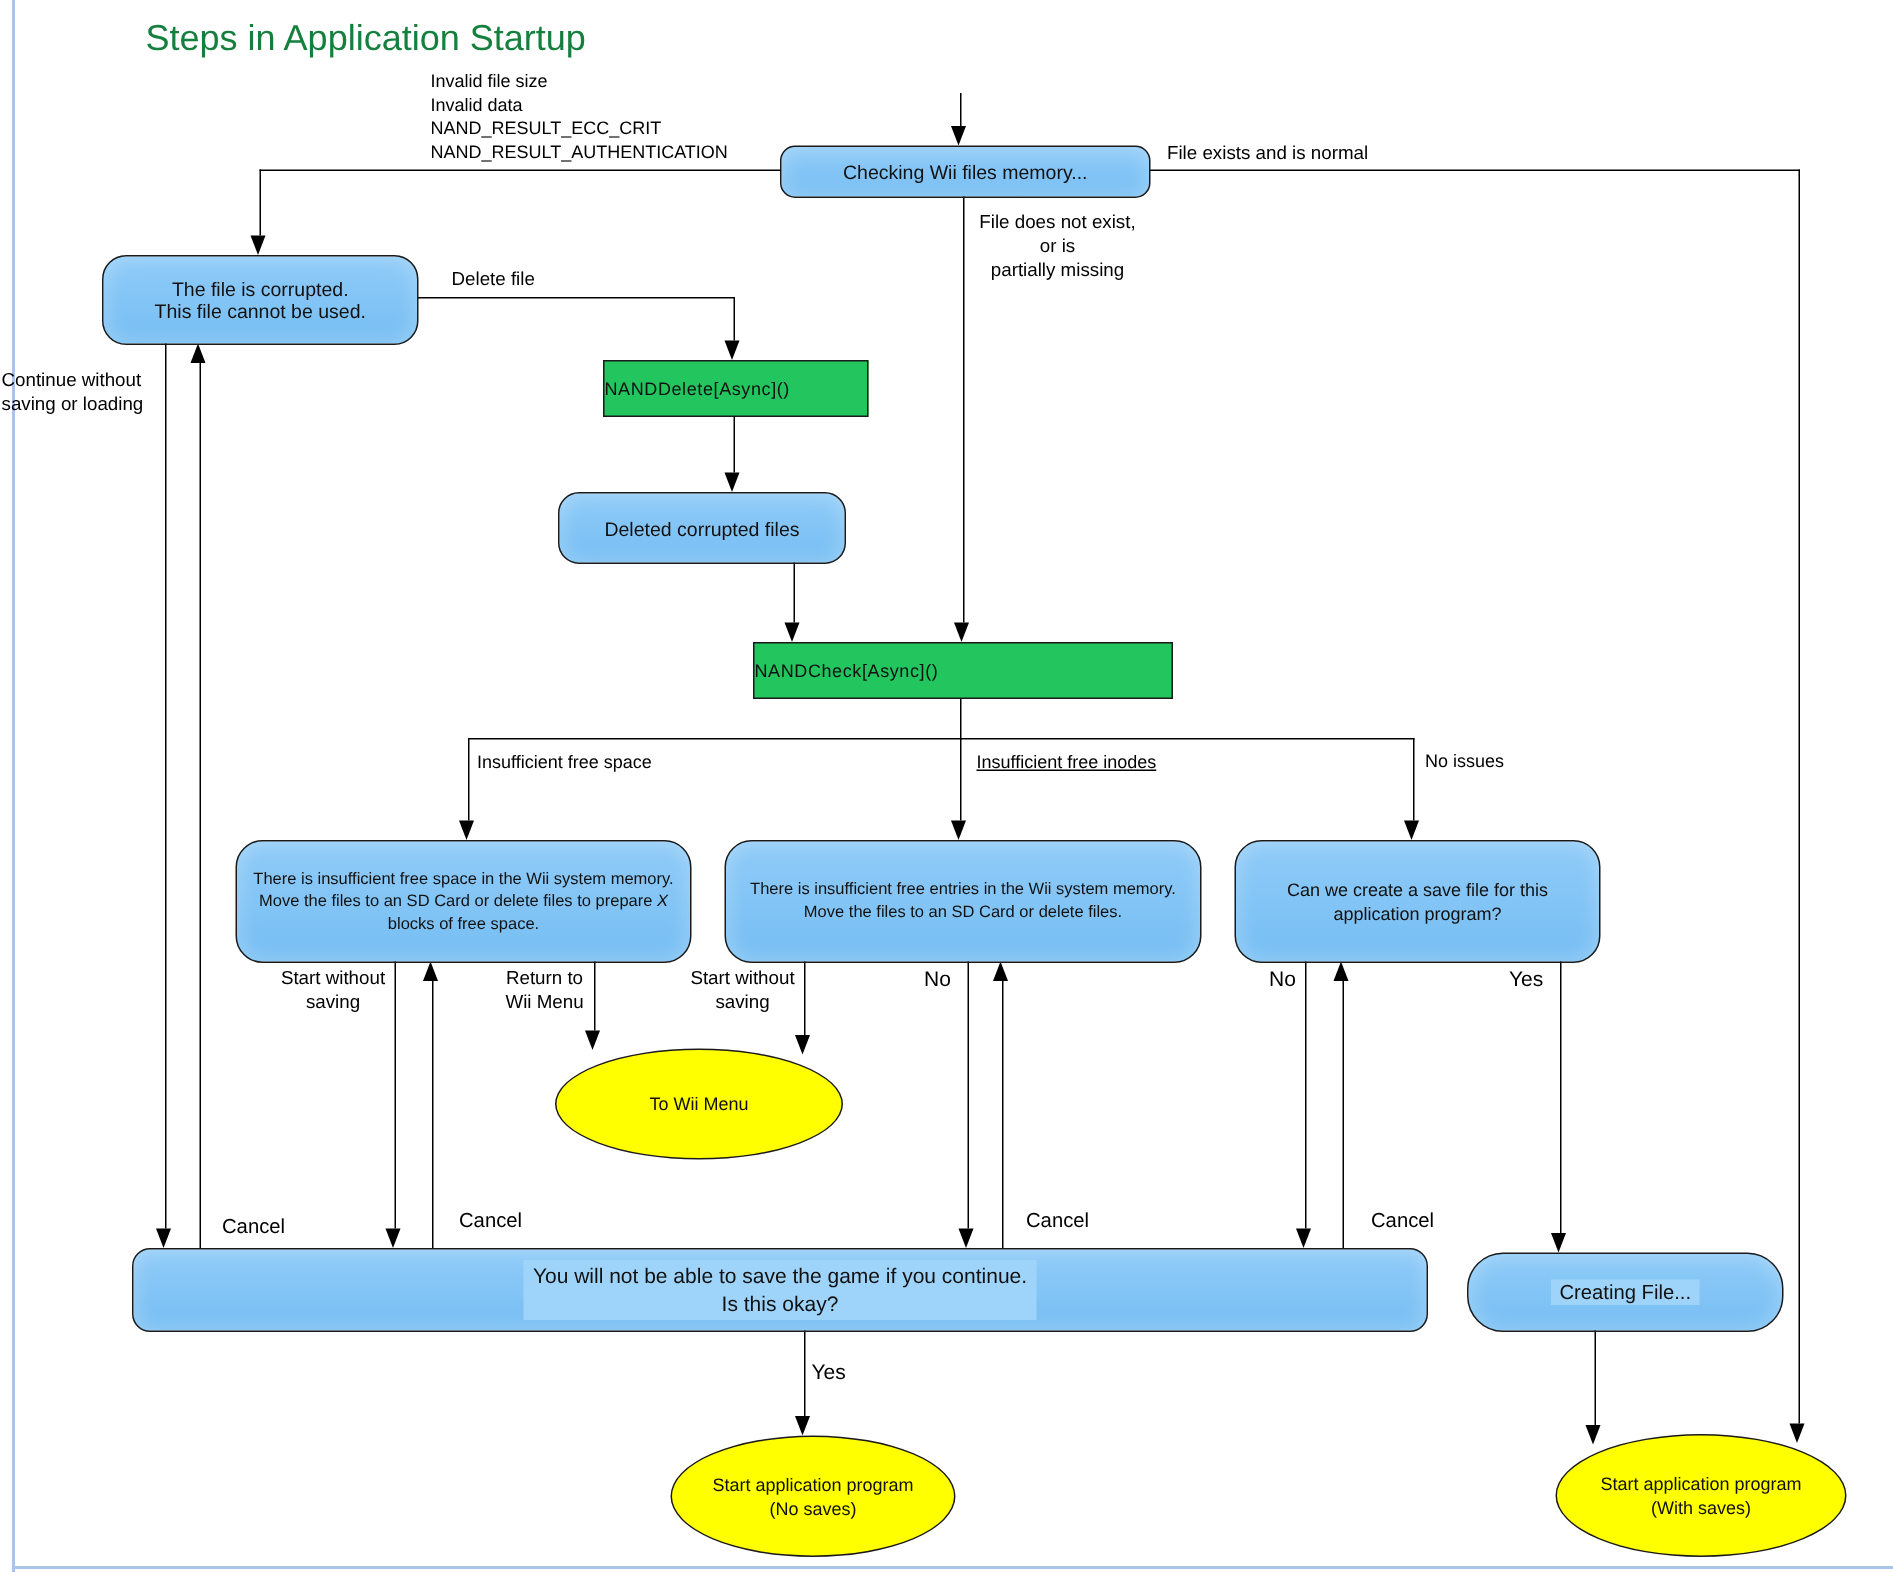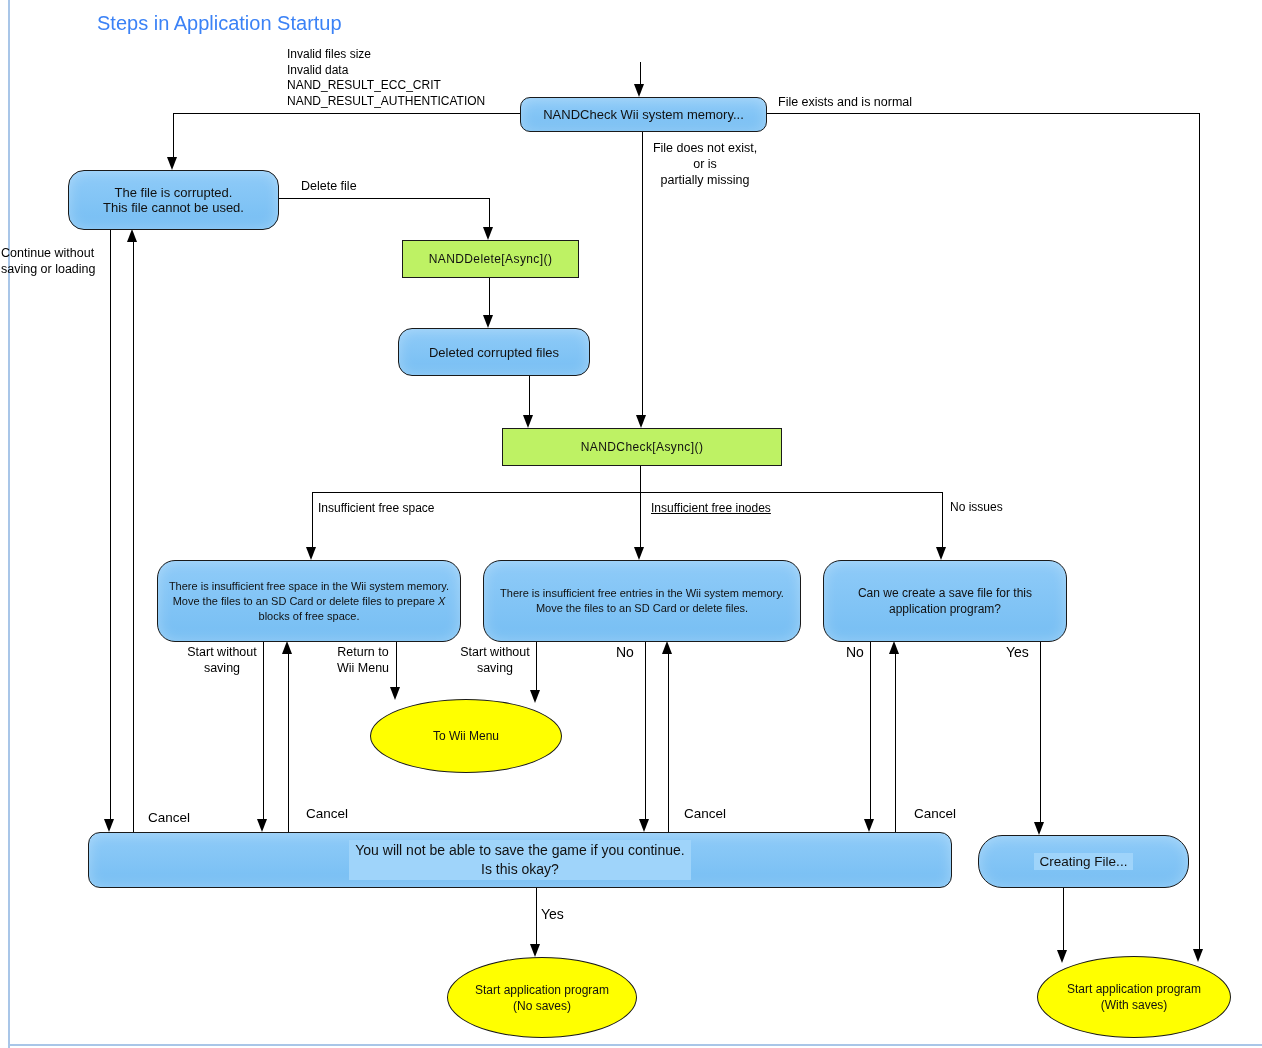--- a/index.html
+++ b/index.html
@@ -1,24 +1,24 @@
 <!DOCTYPE html>
 <html><head>
 <meta charset="utf-8">
 <style>
   html,body{margin:0;padding:0;background:#fff;}
   .canvas{position:relative;width:1262px;height:1048px;background:#fff;
           font-family:"Liberation Sans","DejaVu Sans",sans-serif;color:#000;overflow:hidden;}
   .pre{white-space:pre-line;}
-  .title{position:absolute;font-size:20px;color:#3b82f6;}
+  .title{position:absolute;font-size:24px;color:#15803d;}
   .node{position:absolute;background:linear-gradient(180deg,#8fcbf8,#76bef3);
         border:1.5px solid #1a1a1a;display:flex;align-items:center;justify-content:center;
         text-align:center;font-size:13px;color:#111;box-shadow:inset 0 0 14px rgba(255,255,255,.30);}
-  .proc{position:absolute;background:#bef264;border:1.5px solid #1a1a1a;display:flex;
-        align-items:center;justify-content:center;text-align:center;font-size:12px;
+  .proc{position:absolute;background:#22c55e;border:1.5px solid #1a1a1a;display:flex;
+        align-items:center;justify-content:flex-start;text-align:center;font-size:12px;
         letter-spacing:.4px;color:#111;}
   .term{position:absolute;background:#ffff00;border:1.4px solid #1a1a1a;border-radius:50%;
         display:flex;align-items:center;justify-content:center;text-align:center;
         font-size:12px;color:#111;}
   .lbl{position:absolute;font-size:12.5px;color:#000;line-height:16px;}
   .hl{background:#9fd4fa;display:inline-block;padding:1px 6px;}
   .vline{position:absolute;width:1.2px;background:#000;}
   .hline{position:absolute;height:1.2px;background:#000;}
   .ad{position:absolute;width:0;height:0;border-left:5.5px solid transparent;
       border-right:5.5px solid transparent;border-top:13px solid #000;}
@@ -96,21 +96,21 @@
 
   <div class="vline" style="left:1040px;top:640px;height:182px;"></div>
   <div class="ad" style="left:1034px;top:822px;"></div>
 
   <div class="vline" style="left:536px;top:886px;height:58px;"></div>
   <div class="ad" style="left:530px;top:944px;"></div>
 
   <div class="vline" style="left:1063px;top:886px;height:64px;"></div>
   <div class="ad" style="left:1057px;top:950px;"></div>
 
-  <div class="lbl pre" style="left:287px;top:47px;font-size:12px;line-height:15.5px;">Invalid files size
+  <div class="lbl pre" style="left:287px;top:47px;font-size:12px;line-height:15.5px;">Invalid file size
 Invalid data
 NAND_RESULT_ECC_CRIT
 NAND_RESULT_AUTHENTICATION</div>
   <div class="lbl" style="left:778px;top:94px;">File exists and is normal</div>
   <div class="lbl pre" style="left:646px;top:140px;width:118px;text-align:center;">File does not exist, or is
 partially missing</div>
   <div class="lbl" style="left:301px;top:178px;">Delete file</div>
   <div class="lbl pre" style="left:1px;top:245px;">Continue without
 saving or loading</div>
   <div class="lbl" style="left:318px;top:500px;font-size:12px;">Insufficient free space</div>
@@ -125,33 +125,33 @@
   <div class="lbl" style="left:616px;top:644px;font-size:14px;">No</div>
   <div class="lbl" style="left:846px;top:644px;font-size:14px;">No</div>
   <div class="lbl" style="left:1006px;top:644px;font-size:14px;">Yes</div>
   <div class="lbl" style="left:148px;top:810px;font-size:13.5px;">Cancel</div>
   <div class="lbl" style="left:306px;top:806px;font-size:13.5px;">Cancel</div>
   <div class="lbl" style="left:684px;top:806px;font-size:13.5px;">Cancel</div>
   <div class="lbl" style="left:914px;top:806px;font-size:13.5px;">Cancel</div>
   <div class="lbl" style="left:541px;top:906px;font-size:14px;">Yes</div>
 
   <div class="node" style="left:520px;top:97px;width:245px;height:33px;border-radius:10px;">
-    <span class="pre">NANDCheck Wii system memory...</span>
+    <span class="pre">Checking Wii files memory...</span>
   </div>
 
   <div class="node pre" style="left:68px;top:170px;width:209px;height:58px;border-radius:16px;">
     <span class="pre">The file is corrupted.
 This file cannot be used.</span>
   </div>
 
   <div class="proc" style="left:402px;top:240px;width:175px;height:36px;">
     <span>NANDDelete[Async]()</span>
   </div>
 
-  <div class="node" style="left:398px;top:328px;width:190px;height:46px;border-radius:14px;text-align:center;">
+  <div class="node" style="left:372px;top:328px;width:190px;height:46px;border-radius:14px;text-align:center;">
     <span>Deleted corrupted files</span>
   </div>
 
   <div class="proc" style="left:502px;top:428px;width:278px;height:36px;">
     <span>NANDCheck[Async]()</span>
   </div>
 
   <div class="node" style="left:483px;top:560px;width:316px;height:80px;border-radius:18px;font-size:11px;line-height:15px;">
     <span class="pre" style="padding:0 10px;">There is insufficient free entries in the Wii system memory.
 Move the files to an SD Card or delete files.</span>

